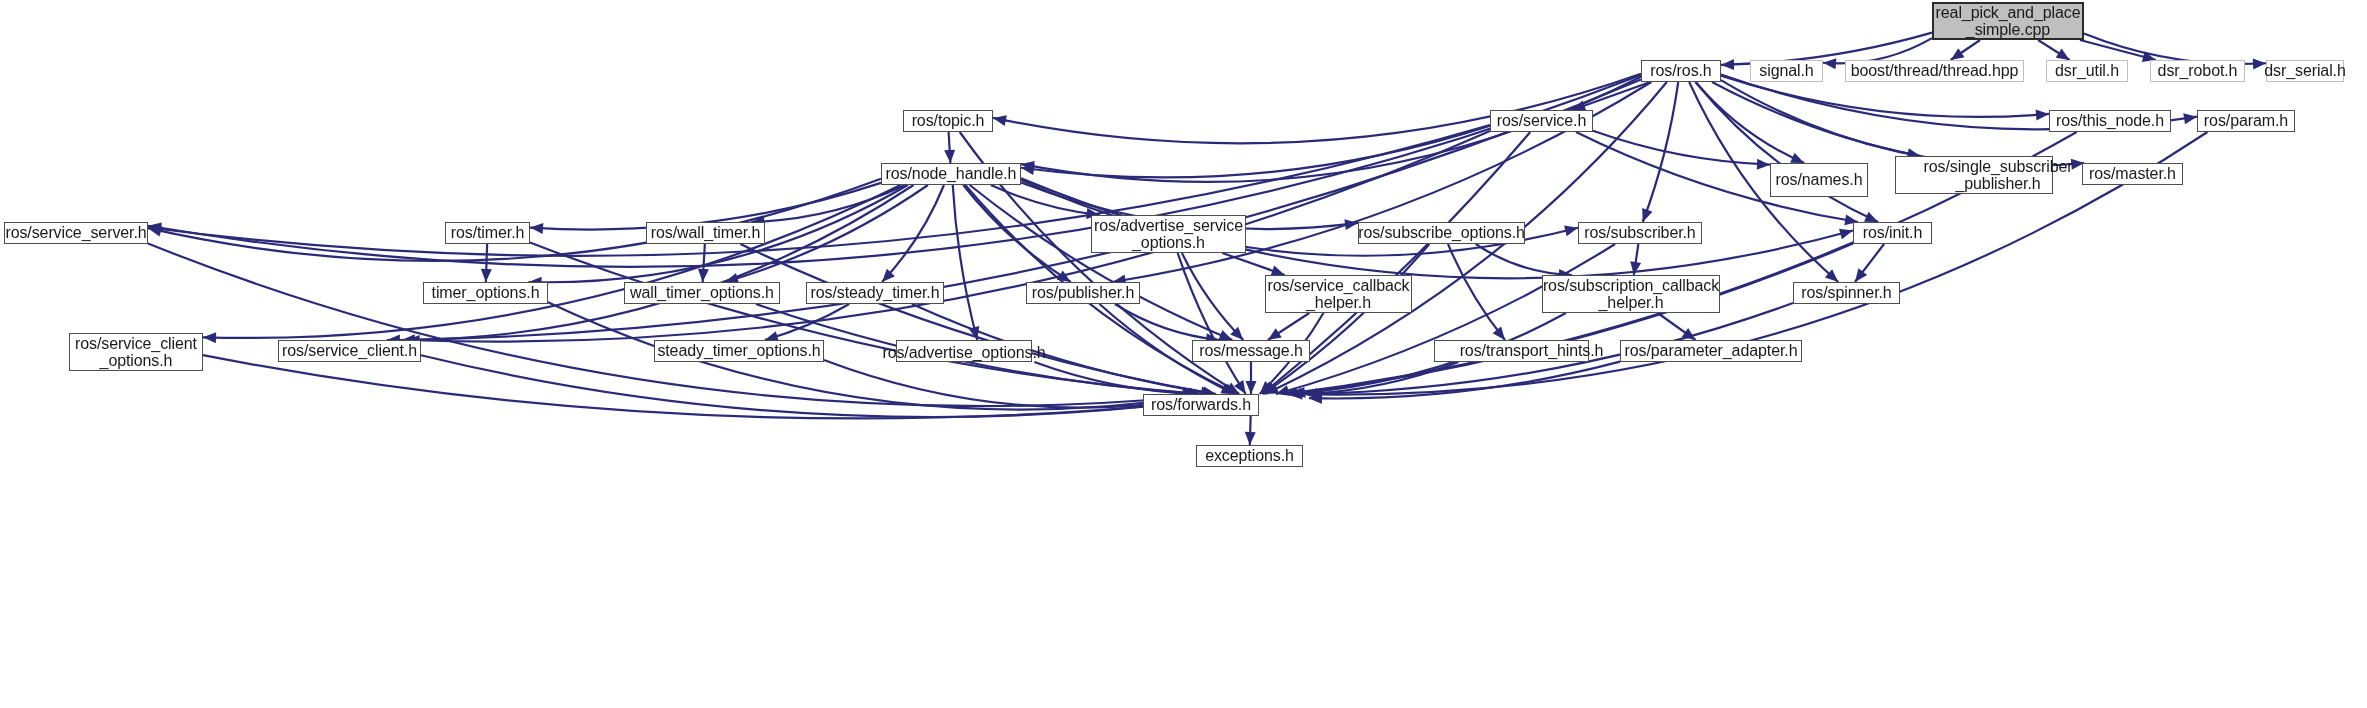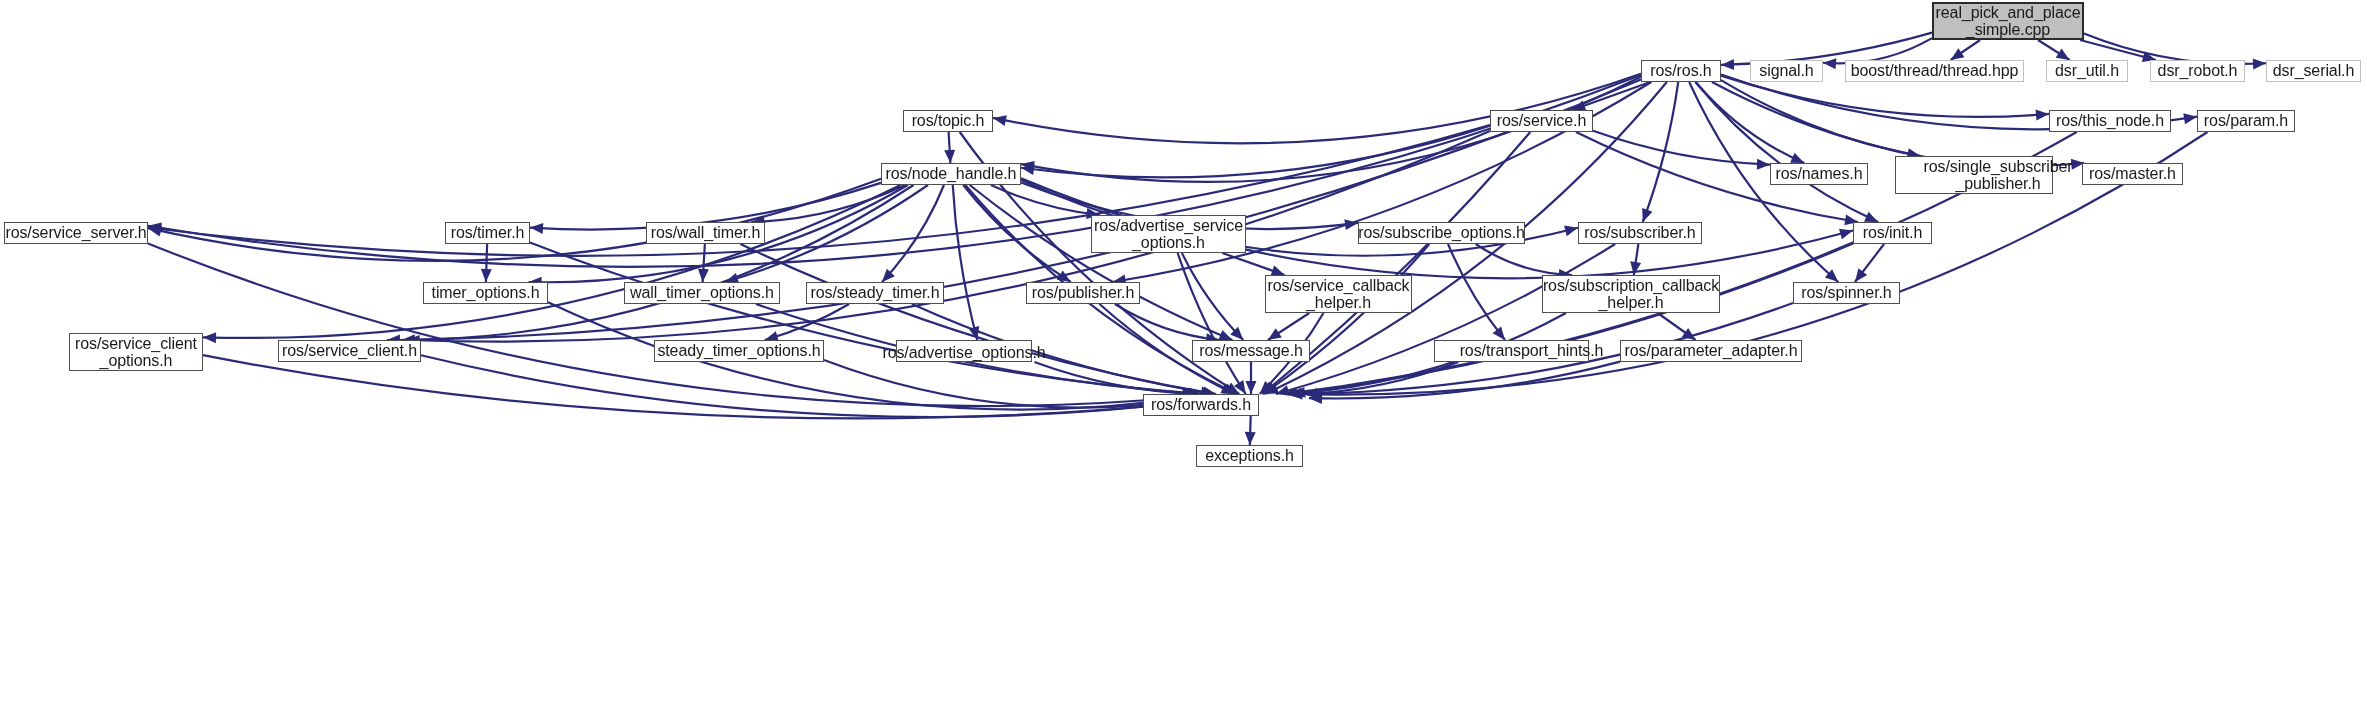--- a/index.html
+++ b/index.html
@@ -231,27 +231,27 @@
       <polygon points="1249.8235294117646,445 1244.7080944330353,431.843924408153 1255.7033397321431,432.1673139757739" class="edge-head"></polygon>
     </svg>
   <div id="nodes-layer">
       <div class="node-box root" style="left: 1932px; top: 2px; width: 152px; height: 38px;"><span class="node-label">real_pick_and_place
 _simple.cpp</span></div>
       <div class="node-box dark" style="left: 1641px; top: 60px; width: 80px; height: 22px;"><span class="node-label">ros/ros.h</span></div>
       <div class="node-box " style="left: 1750px; top: 60px; width: 73px; height: 22px;"><span class="node-label">signal.h</span></div>
       <div class="node-box " style="left: 1845px; top: 60px; width: 179px; height: 22px;"><span class="node-label">boost/thread/thread.hpp</span></div>
       <div class="node-box " style="left: 2046px; top: 60px; width: 82px; height: 22px;"><span class="node-label">dsr_util.h</span></div>
       <div class="node-box " style="left: 2150px; top: 60px; width: 95px; height: 22px;"><span class="node-label">dsr_robot.h</span></div>
-      <div class="node-box " style="left: 2266px; top: 60px; width: 95px; height: 22px;"><span class="node-label">dsr_serial.h</span></div>
+      <div class="node-box " style="left: 2266px; top: 60px; width: 78px; height: 22px;"><span class="node-label">dsr_serial.h</span></div>
       <div class="node-box dark" style="left: 903px; top: 110px; width: 90px; height: 22px;"><span class="node-label">ros/topic.h</span></div>
       <div class="node-box dark" style="left: 1490px; top: 110px; width: 103px; height: 22px;"><span class="node-label">ros/service.h</span></div>
       <div class="node-box dark" style="left: 2049px; top: 110px; width: 122px; height: 22px;"><span class="node-label">ros/this_node.h</span></div>
       <div class="node-box dark" style="left: 2197px; top: 110px; width: 98px; height: 22px;"><span class="node-label">ros/param.h</span></div>
       <div class="node-box dark" style="left: 881px; top: 163px; width: 140px; height: 22px;"><span class="node-label">ros/node_handle.h</span></div>
-      <div class="node-box dark" style="left: 1770px; top: 163px; width: 98px; height: 22px; align-items: center;"><span class="node-label">ros/names.h</span></div>
+      <div class="node-box dark" style="left: 1770px; top: 163px; width: 98px; height: 34px; align-items: center;"><span class="node-label">ros/names.h</span></div>
       <div class="node-box dark" style="left: 1895px; top: 156px; width: 158px; height: 38px; padding-left: 48px;"><span class="node-label">ros/single_subscriber
 _publisher.h</span></div>
       <div class="node-box dark" style="left: 2082px; top: 163px; width: 101px; height: 22px;"><span class="node-label">ros/master.h</span></div>
       <div class="node-box dark" style="left: 4px; top: 222px; width: 144px; height: 22px;"><span class="node-label">ros/service_server.h</span></div>
       <div class="node-box dark" style="left: 445px; top: 222px; width: 85px; height: 22px;"><span class="node-label">ros/timer.h</span></div>
       <div class="node-box dark" style="left: 646px; top: 222px; width: 119px; height: 22px;"><span class="node-label">ros/wall_timer.h</span></div>
       <div class="node-box dark" style="left: 1091px; top: 215px; width: 155px; height: 38px;"><span class="node-label">ros/advertise_service
 _options.h</span></div>
       <div class="node-box dark" style="left: 1358px; top: 222px; width: 167px; height: 22px;"><span class="node-label">ros/subscribe_options.h</span></div>
       <div class="node-box dark" style="left: 1578px; top: 222px; width: 124px; height: 22px;"><span class="node-label">ros/subscriber.h</span></div>

